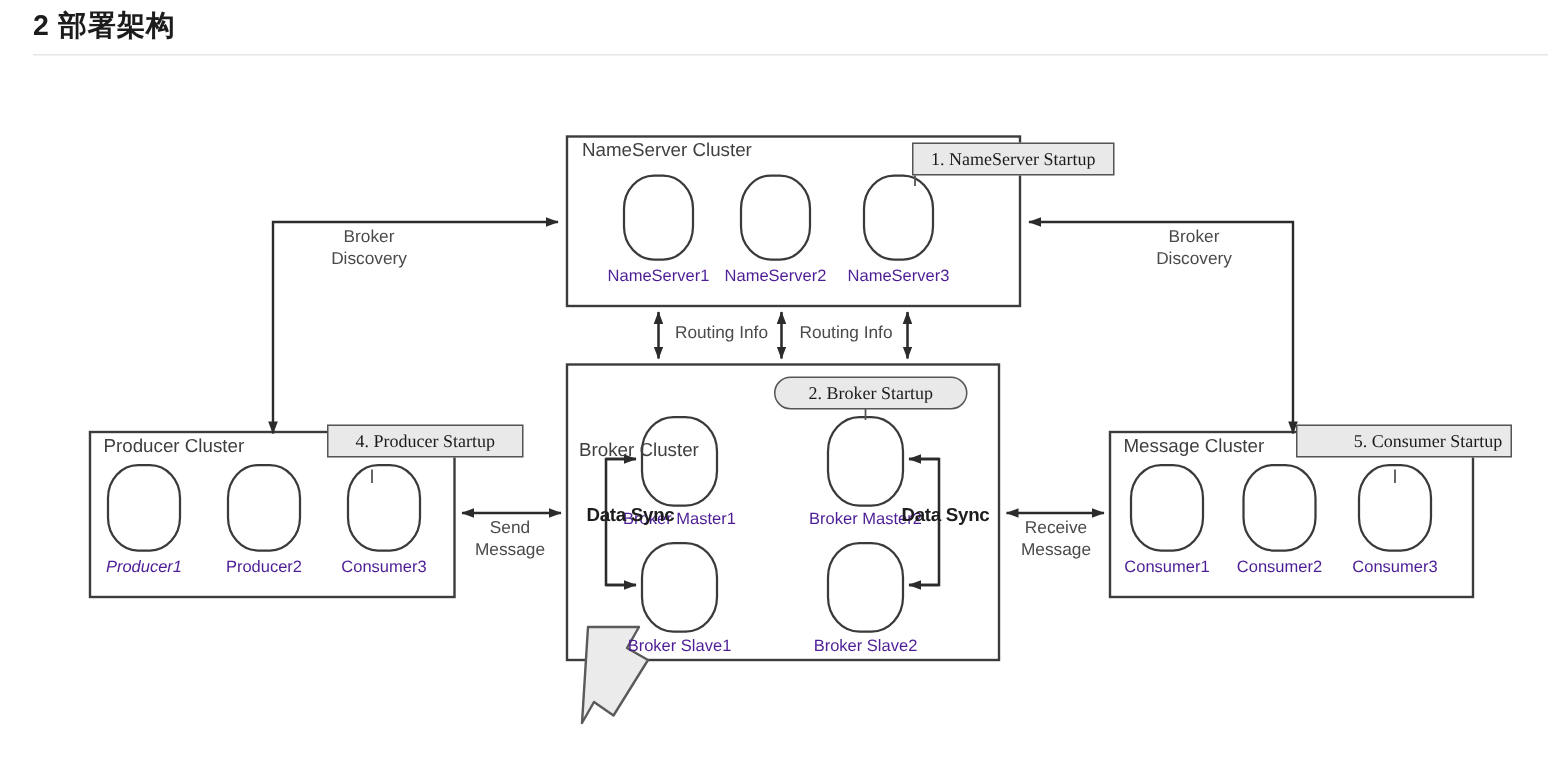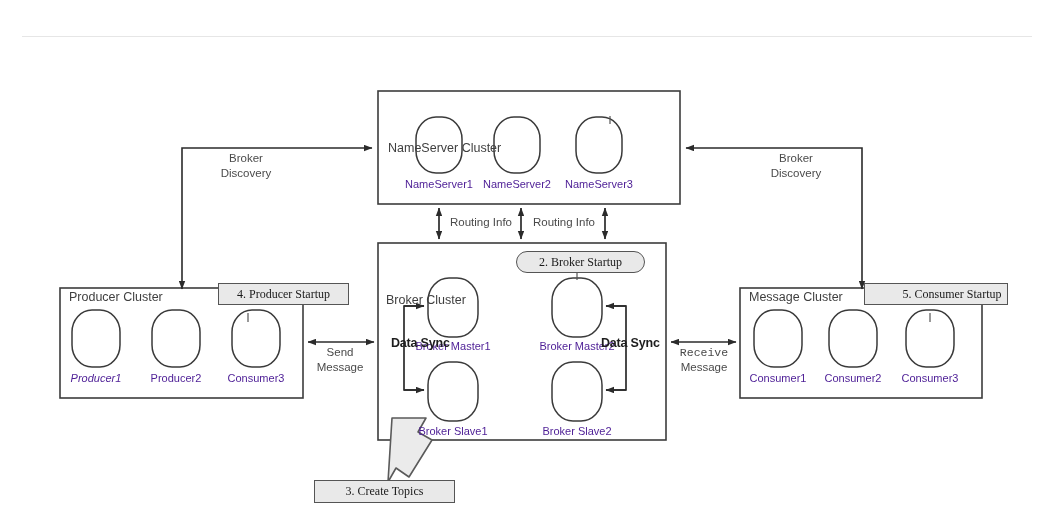--- a/index.html
+++ b/index.html
@@ -100,20 +100,21 @@
     box-sizing: border-box;
     display: flex;
     align-items: center;
     justify-content: center;
   }
 </style>
 </head>
 <body>
 
 <div id="page-header">
+  <div id="page-title">2 部署架构</div>
   <div id="header-divider"></div>
 </div>
 
 <div id="diagram">
 
   <svg id="diagram-svg" viewBox="0 0 1044 475">
     <defs>
       <marker id="arrowFill" markerWidth="9" markerHeight="9" refX="8" refY="3.2" orient="auto" markerUnits="userSpaceOnUse">
         <path d="M0,0 L8.5,3.2 L0,6.4 z" fill="#2b2b2b"></path>
       </marker>
@@ -171,21 +172,21 @@
 
     <line x1="577" y1="232" x2="577" y2="240" stroke="#555555" stroke-width="1.2"></line>
 
     <line x1="248" y1="273" x2="248" y2="282" stroke="#555555" stroke-width="1.2"></line>
 
     <line x1="930" y1="273" x2="930" y2="282" stroke="#555555" stroke-width="1.2"></line>
 
     <path d="M392,378 L426,378 L418,392 L432,400 L409,437 L396,428 L388,442 z" fill="#ebebeb" stroke="#5a5a5a" stroke-width="1.6" stroke-linejoin="round"></path>
   </svg>
 
-  <div class="lbl cluster-title" style="left:388px; top:53px;margin-top:48px;">NameServer Cluster</div>
+  <div class="lbl cluster-title" style="left:388px; top:53px;">NameServer Cluster</div>
   <div class="lbl cluster-title" style="left:386px; top:205px;margin-top:48px;">Broker Cluster</div>
   <div class="lbl cluster-title" style="left:69px; top:250px;">Producer Cluster</div>
   <div class="lbl cluster-title" style="left:749px; top:250px;">Message Cluster</div>
 
   <div class="lbl node-label" style="left:397px; top:138px; width:84px;">NameServer1</div>
   <div class="lbl node-label" style="left:475px; top:138px; width:84px;">NameServer2</div>
   <div class="lbl node-label" style="left:557px; top:138px; width:84px;">NameServer3</div>
 
   <div class="lbl node-label" style="left:405px; top:300px; width:96px;">Broker Master1</div>
   <div class="lbl node-label" style="left:529px; top:300px; width:96px;">Broker Master2</div>
@@ -205,34 +206,34 @@
 
   <div class="lbl edge-label" style="left:748px; top:112px; width:96px;">Broker</div>
   <div class="lbl edge-label" style="left:748px; top:127px; width:96px;">Discovery</div>
 
   <div class="lbl edge-label" style="left:444px; top:176px; width:74px;">Routing Info</div>
   <div class="lbl edge-label" style="left:527px; top:176px; width:74px;">Routing Info</div>
 
   <div class="lbl edge-label" style="left:304px; top:306px; width:72px;">Send</div>
   <div class="lbl edge-label" style="left:304px; top:321px; width:72px;">Message</div>
 
-  <div class="lbl edge-label" style="left:666px; top:306px; width:76px;font-family:Liberation Mono, monospace;">Receive</div>
+  <div class="lbl edge-label" style="left:666px; top:306px; width:76px;">Receive</div>
   <div class="lbl edge-label" style="left:666px; top:321px; width:76px;">Message</div>
 
   <div class="lbl sync-label" style="left:375px; top:296px;">Data Sync</div>
   <div class="lbl sync-label" style="left:585px; top:296px;">Data Sync</div>
 
+  <div class="callout-box" style="left:608px; top:55px; width:135px; height:22px;">
+    <span class="callout-label">1. NameServer Startup</span>
+  </div>
 
   <div class="callout-box" style="left:516px; top:211px; width:129px; height:22px;border-radius:11px;">
     <span class="callout-label">2. Broker Startup</span>
   </div>
 
-  <div class="callout-box" style="left:314px; top:440px; width:141px; height:23px;">
-    <span class="callout-label">3. Create Topics</span>
-  </div>
 
   <div class="callout-box" style="left:190px; top:243px; width:131px; height:22px;margin-left:28px;">
     <span class="callout-label">4. Producer Startup</span>
   </div>
 
   <div class="callout-box" style="left:864px; top:243px; width:144px; height:22px;padding-left:32px;">
     <span class="callout-label">5. Consumer Startup</span>
   </div>
 
 </div>

